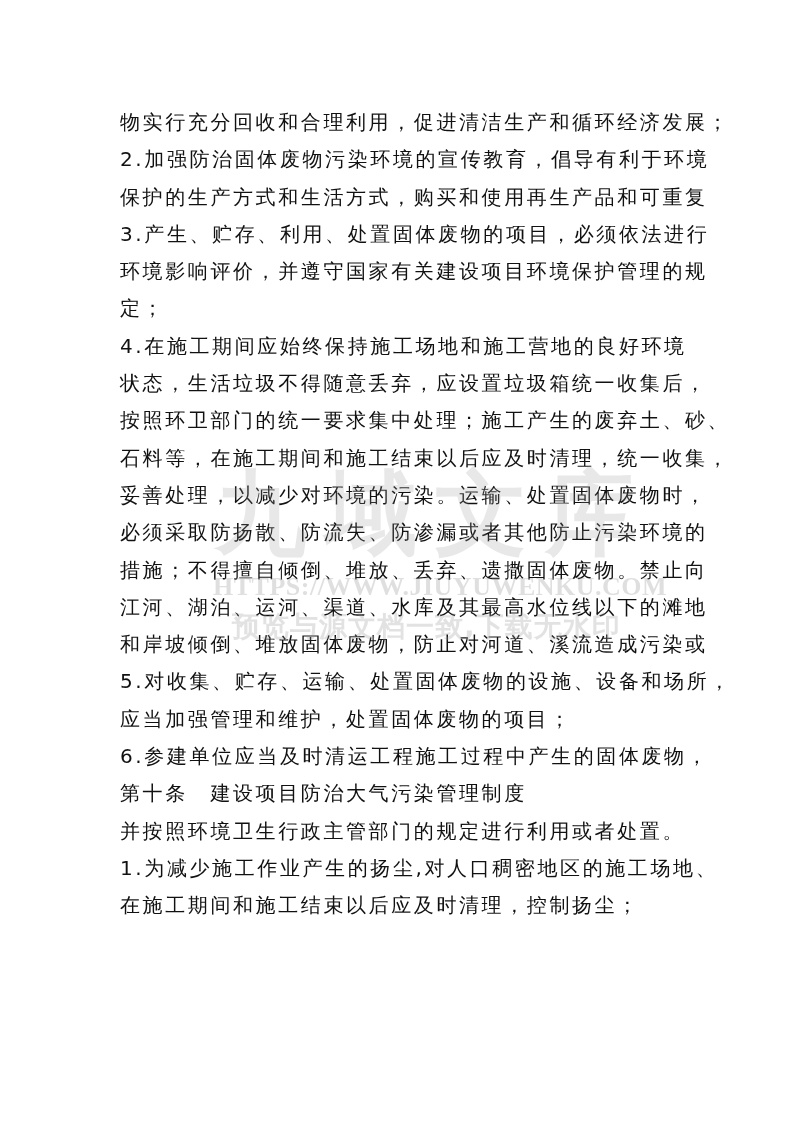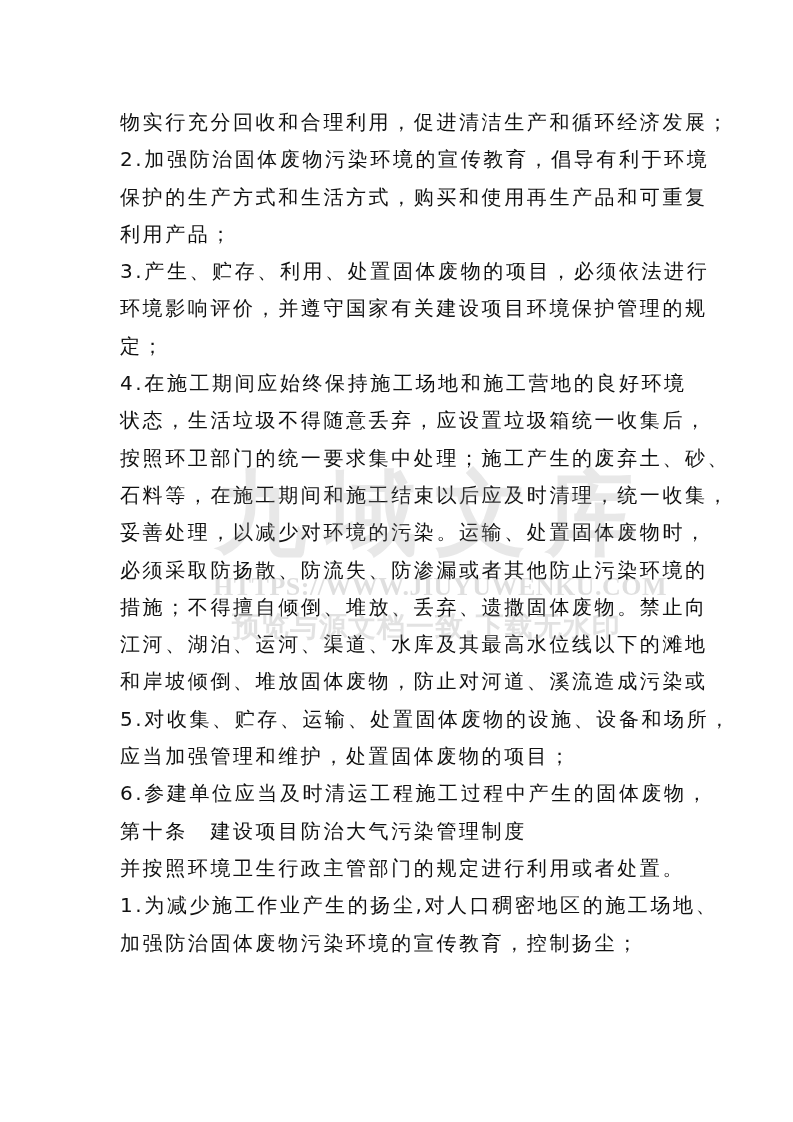--- a/index.html
+++ b/index.html
@@ -80,40 +80,39 @@
     }
   </style>
 </head>
 <body>
 
 <div class="page">
   <div class="content">
     <div class="line">物实行充分回收和合理利用，促进清洁生产和循环经济发展；</div>
     <div class="line">2.加强防治固体废物污染环境的宣传教育，倡导有利于环境</div>
     <div class="line">保护的生产方式和生活方式，购买和使用再生产品和可重复</div>
-    <div class="line">利用产品；</div>
     <div class="line">3.产生、贮存、利用、处置固体废物的项目，必须依法进行</div>
     <div class="line">环境影响评价，并遵守国家有关建设项目环境保护管理的规</div>
     <div class="line">定；</div>
     <div class="line">4.在施工期间应始终保持施工场地和施工营地的良好环境</div>
     <div class="line">状态，生活垃圾不得随意丢弃，应设置垃圾箱统一收集后，</div>
     <div class="line">按照环卫部门的统一要求集中处理；施工产生的废弃土、砂、</div>
     <div class="line">石料等，在施工期间和施工结束以后应及时清理，统一收集，</div>
     <div class="line">妥善处理，以减少对环境的污染。运输、处置固体废物时，</div>
     <div class="line">必须采取防扬散、防流失、防渗漏或者其他防止污染环境的</div>
     <div class="line">措施；不得擅自倾倒、堆放、丢弃、遗撒固体废物。禁止向</div>
     <div class="line">江河、湖泊、运河、渠道、水库及其最高水位线以下的滩地</div>
     <div class="line">和岸坡倾倒、堆放固体废物，防止对河道、溪流造成污染或</div>
     <div class="line">5.对收集、贮存、运输、处置固体废物的设施、设备和场所，</div>
     <div class="line">应当加强管理和维护，处置固体废物的项目；</div>
     <div class="line">6.参建单位应当及时清运工程施工过程中产生的固体废物，</div>
     <div class="line heading">第十条　建设项目防治大气污染管理制度</div>
     <div class="line">并按照环境卫生行政主管部门的规定进行利用或者处置。</div>
     <div class="line">1.为减少施工作业产生的扬尘,对人口稠密地区的施工场地、</div>
-    <div class="line">加强防治固体废物污染环境的宣传教育，控制扬尘；</div>
+    <div class="line">在施工期间和施工结束以后应及时清理，控制扬尘；</div>
   </div>
 
   <div class="watermark">
     <div class="wm-big">九域文库</div>
     <div class="wm-url">HTTPS://WWW.JIUYUWENKU.COM</div>
     <div class="wm-sub">预览与源文档一致,下载无水印</div>
   </div>
 </div>
 
 </body></html>

